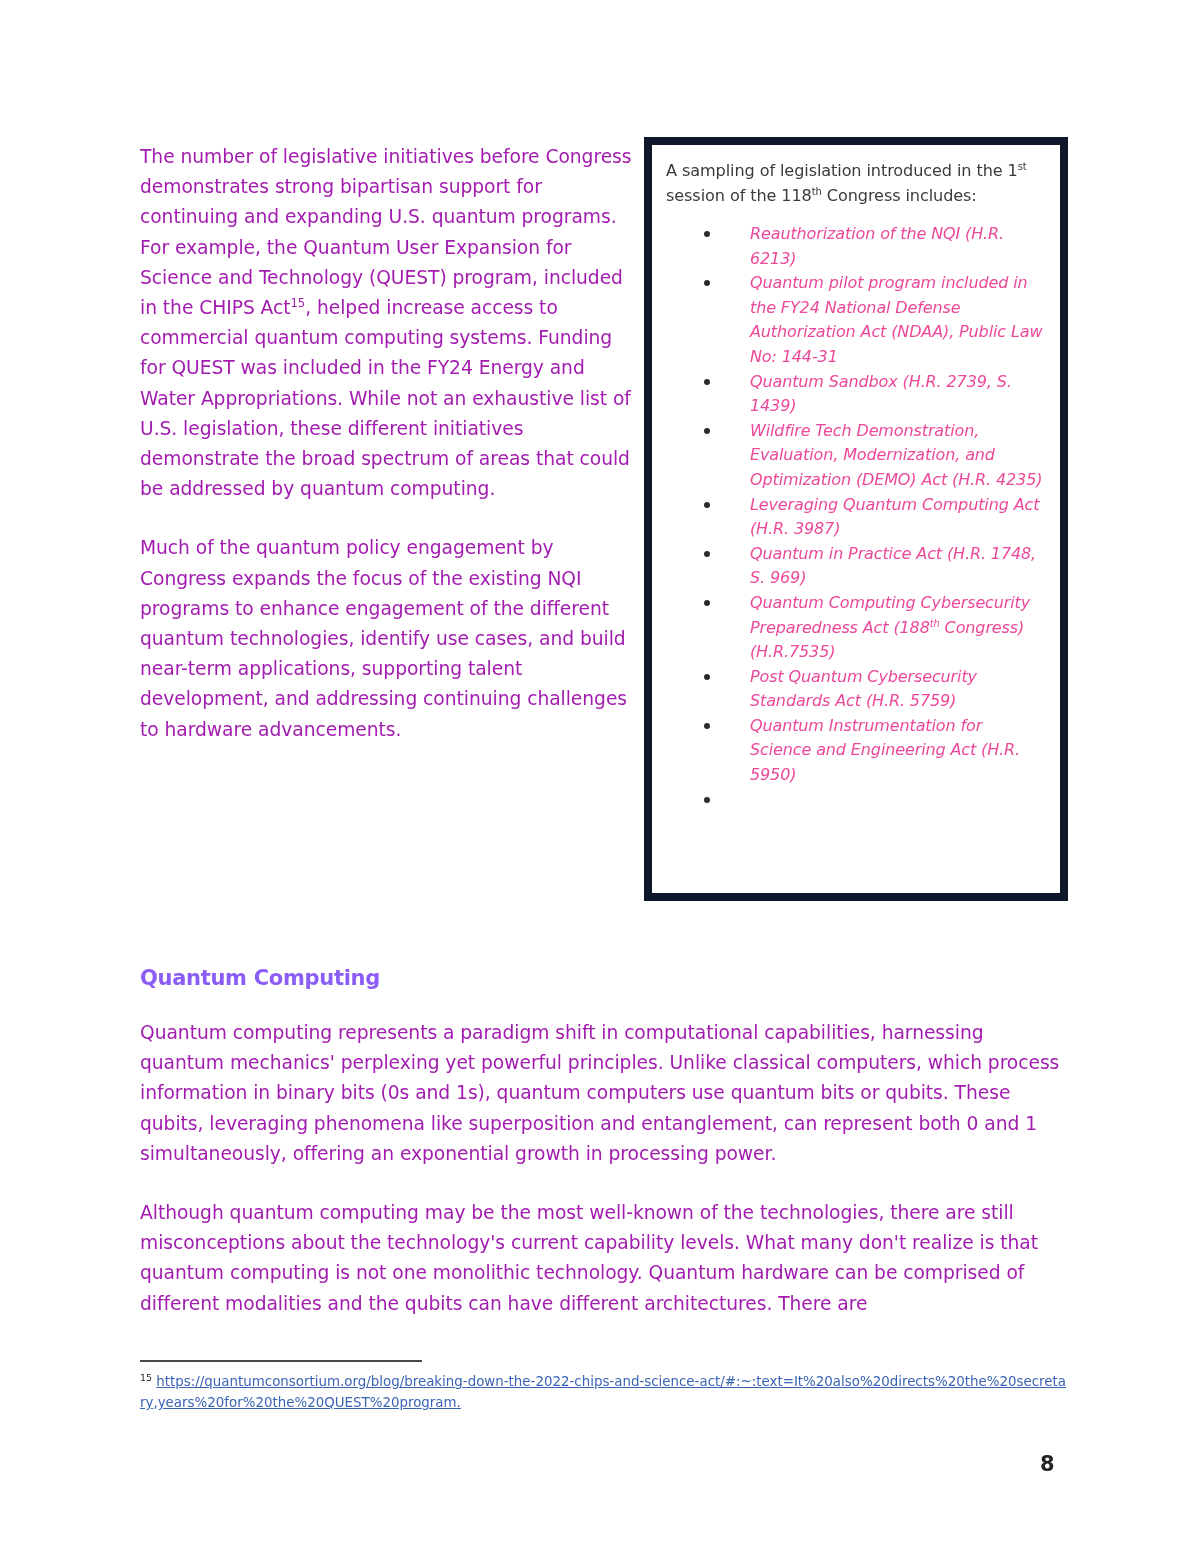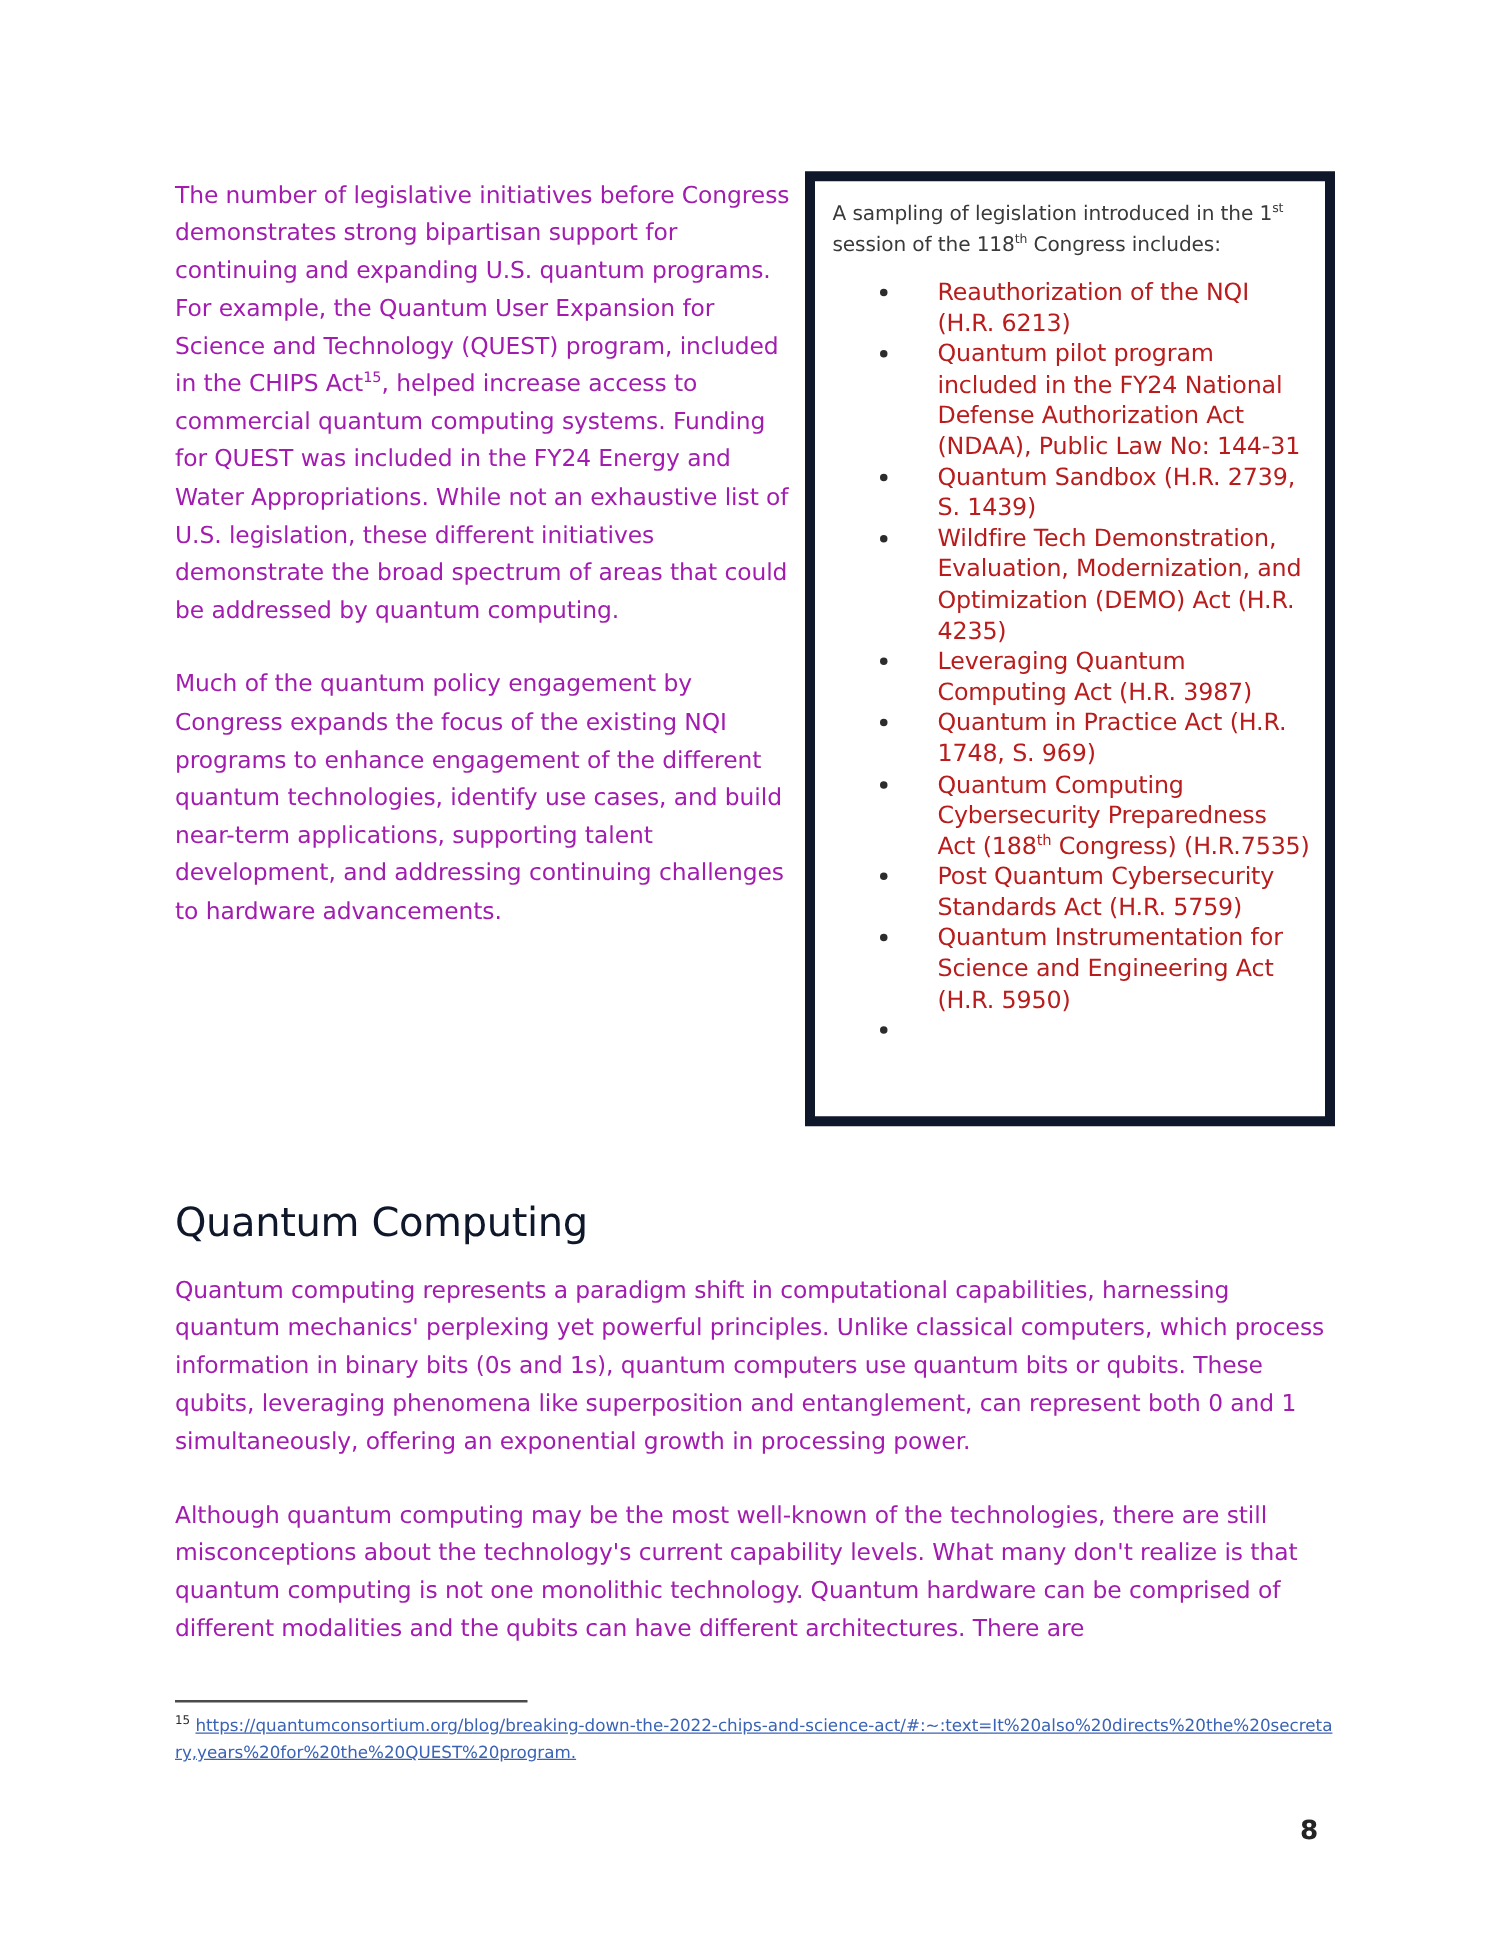--- a/index.html
+++ b/index.html
@@ -60,44 +60,45 @@
     letter-spacing: -0.1px;
   }
   .callout-list {
     list-style: none;
     margin: 0;
     padding: 0;
   }
   .callout-list li {
     position: relative;
     padding-left: 84px;
-    color: #b91c1c;
-    font-size: 19px;
+    color: #ec4899;
+    font-size: 16px;
     line-height: 24.6px;
     margin-bottom: 0px;
     letter-spacing: -0.12px;
+    font-style: italic;
   }
   .callout-list li .bullet-dot {
     position: absolute;
     left: 38px;
     top: 9px;
     width: 6px;
     height: 6px;
     background: #2c2c2c;
     border-radius: 50%;
   }
 
   
   .section-heading {
     position: absolute;
     left: 140px;
     top: 958px;
-    color: #0f172a;
-    font-size: 32px;
-    font-weight: normal;
+    color: #8b5cf6;
+    font-size: 21px;
+    font-weight: bold;
     letter-spacing: -0.3px;
     line-height: 40px;
     margin: 0;
   }
 
   
   .col-full {
     position: absolute;
     left: 140px;
     top: 1018px;

